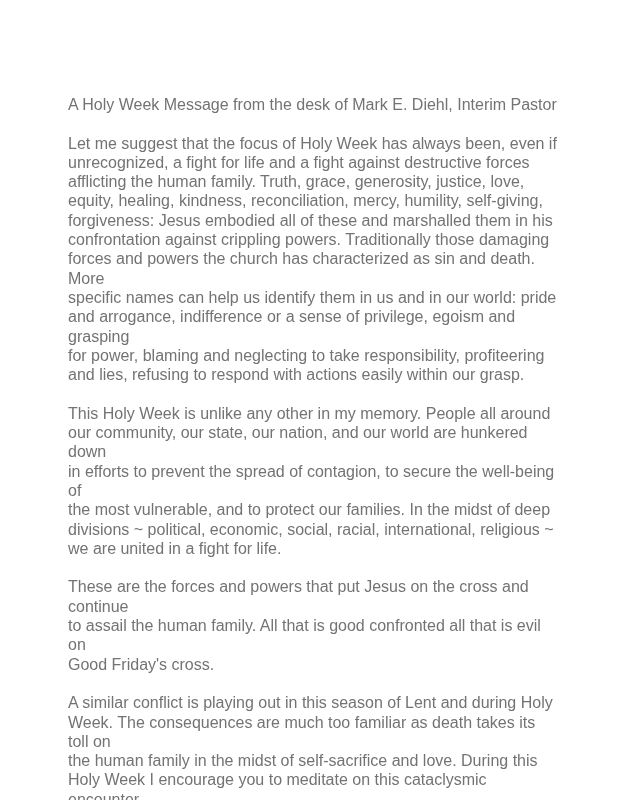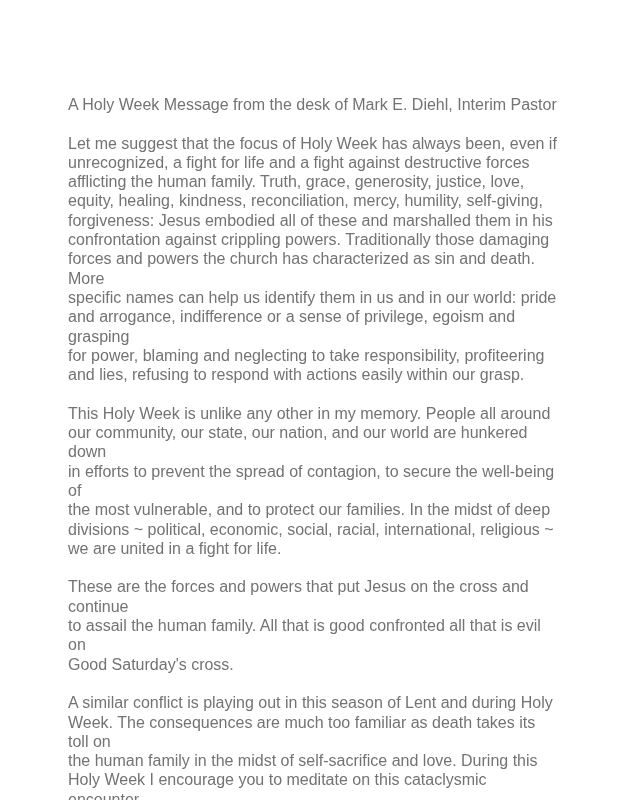--- a/index.html
+++ b/index.html
@@ -53,21 +53,21 @@
 for power, blaming and neglecting to take responsibility, profiteering
 and lies, refusing to respond with actions easily within our grasp.</p>
     <p class="doc-paragraph">This Holy Week is unlike any other in my memory. People all around
 our community, our state, our nation, and our world are hunkered down
 in efforts to prevent the spread of contagion, to secure the well-being of
 the most vulnerable, and to protect our families. In the midst of deep
 divisions ~ political, economic, social, racial, international, religious ~
 we are united in a fight for life.</p>
     <p class="doc-paragraph">These are the forces and powers that put Jesus on the cross and continue
 to assail the human family. All that is good confronted all that is evil on
-Good Saturday's cross.</p>
+Good Friday's cross.</p>
     <p class="doc-paragraph">A similar conflict is playing out in this season of Lent and during Holy
 Week. The consequences are much too familiar as death takes its toll on
 the human family in the midst of self-sacrifice and love. During this
 Holy Week I encourage you to meditate on this cataclysmic encounter,
 on our present circumstances as life and death clash, on the source of our
 hope and help, and on how we can be instruments of healing and mercy.</p>
   </div>
 </div>
 
 </body></html>

